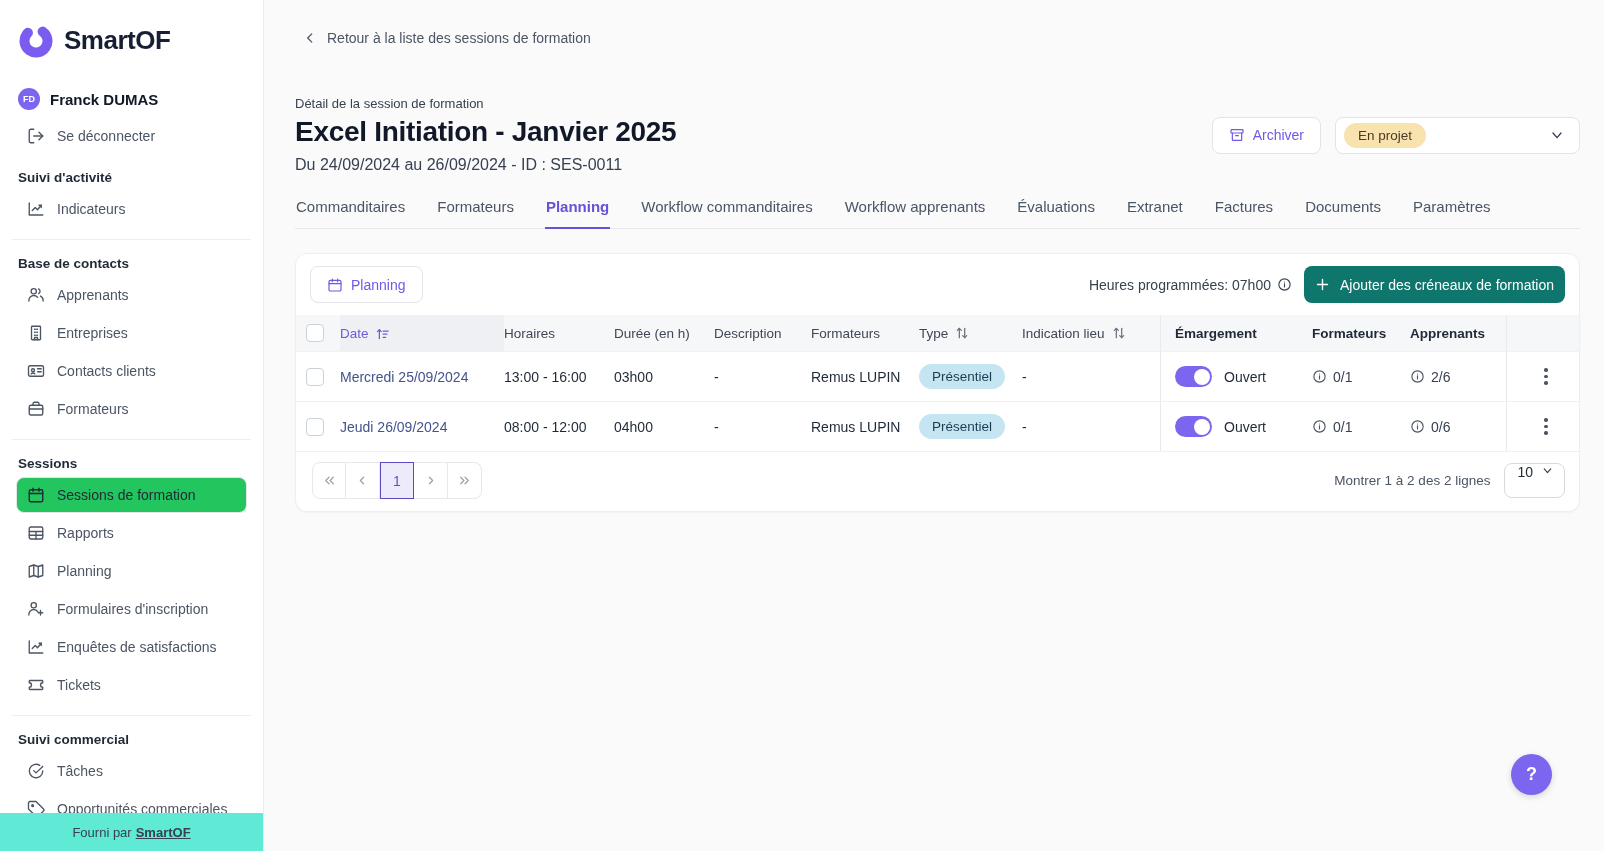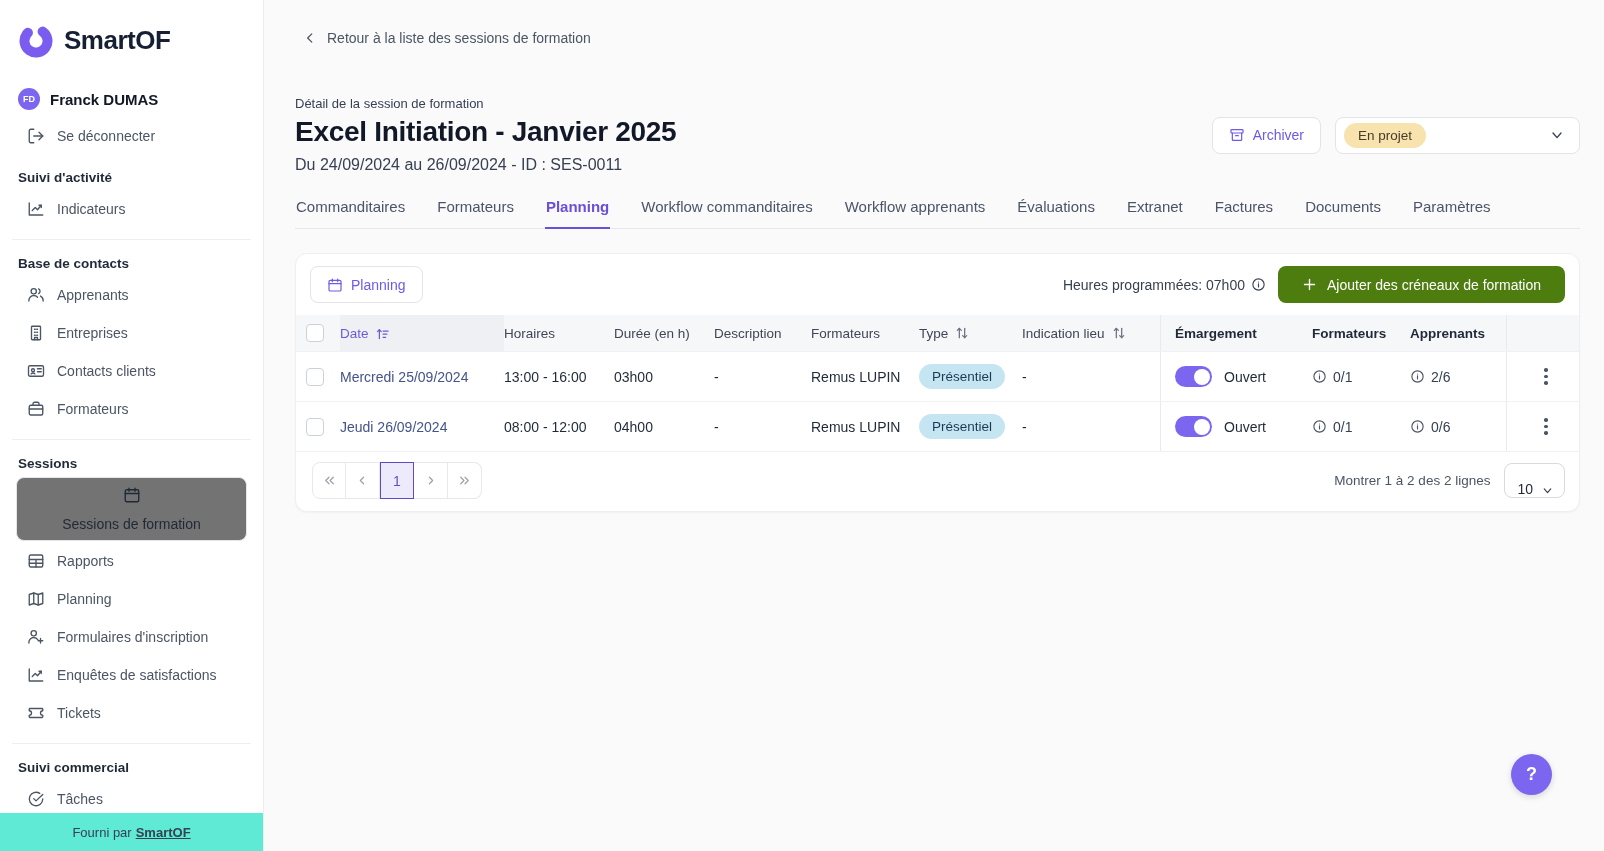--- a/index.html
+++ b/index.html
@@ -10,21 +10,21 @@
   
   .sidebar { width:264px; min-width:264px; background:#FFFFFF; border-right:1px solid #ECECEF; position:relative; padding:22px 16px 0 16px; }
   .logo-row { display:flex; align-items:center; gap:10px; margin-left:2px; }
   .logo-mark { width:36px; height:36px; }
   .logo-text { font-size:26px; font-weight:800; color:#171F33; letter-spacing:-0.5px; }
   .user-row { display:flex; align-items:center; gap:10px; margin-top:30px; margin-left:2px; }
   .avatar { width:22px; height:22px; border-radius:50%; background:#7C66F0; color:#fff; font-size:9px; font-weight:700; display:flex; align-items:center; justify-content:center; }
   .user-name { font-size:15px; font-weight:700; color:#111827; }
   .side-item { display:flex; align-items:center; gap:12px; padding:8px 10px; border-radius:8px; font-size:14px; color:#4B5563; cursor:pointer; margin:2px 0; border:1px solid transparent; }
   .side-item svg { flex:0 0 auto; color:#4B5563; }
-  .side-item.active { background:#737373; border:1px solid #E4E5E9; color:#1F2937;flex-direction:column; }
+  .side-item.active { background:#22c55e; border:1px solid #E4E5E9; color:#1F2937; }
   .side-item.active svg { color:#1F2937; }
   .section-label { font-size:13.5px; font-weight:700; color:#1F2937; margin:16px 0 6px 2px; }
   .side-divider { border:none; border-top:1px solid #EEEFF1; margin:12px -4px 4px -4px; }
   .logout { margin-top:8px; }
   .side-footer { position:absolute; bottom:0; left:0; right:0; height:38px; background:#5eead4; display:flex; align-items:center; justify-content:center; gap:4px; font-size:13px; color:#374151; }
   .side-footer b { font-weight:600; text-decoration:underline; }
 
   
   .main { flex:1; padding:30px 24px 0 31px; position:relative; }
   .backrow { display:flex; align-items:center; gap:10px; font-size:14px; color:#4B5563; margin-left:8px; cursor:pointer; }
@@ -39,21 +39,21 @@
 
   
   .tabs { display:flex; gap:30px; margin-top:24px; border-bottom:1px solid #E7E8EB; }
   .tab { font-size:15px; color:#4A5565; padding:0 1px 12px 1px; cursor:pointer; border-bottom:2px solid transparent; margin-bottom:-1px; }
   .tab.active { color:#6A4FD8; font-weight:600; border-bottom-color:#6A4FD8; }
 
   
   .card { background:#fff; border:1px solid #EEEFF2; border-radius:12px; margin-top:24px; box-shadow:0 1px 2px rgba(16,24,40,0.04); overflow:hidden; }
   .card-head { display:flex; justify-content:space-between; align-items:center; padding:12px 14px; }
   .hours { display:flex; align-items:center; gap:6px; font-size:14px; color:#374151; }
-  .btn-primary { display:flex; align-items:center; gap:10px; background:#4d7c0f; color:#fff; border:none; border-radius:8px; height:37px; padding:0 24px; font-size:14px; font-weight:500; cursor:pointer; }
+  .btn-primary { display:flex; align-items:center; gap:10px; background:#0f766e; color:#fff; border:none; border-radius:8px; height:37px; padding:0 11px; font-size:14px; font-weight:500; cursor:pointer; }
 
   .grid { display:grid; grid-template-columns:44px 164px 110px 100px 97px 108px 103px 138px 152px 98px 96px 1fr; align-items:center; }
   .t-head { background:#F6F7F9; height:36px; font-size:13.5px; color:#3F4754; font-weight:500; }
   .t-head .strong { color:#1F2937; font-weight:600; }
   .cell { display:flex; align-items:center; gap:6px; padding-right:8px; height:100%; }
   .c-check { padding-left:10px; }
   .th-date { background:#EFF0F4; color:#6D5BD6; font-weight:500; }
   .bl { border-left:1px solid #E9EAEE; padding-left:14px; }
   .t-row { height:50px; font-size:14px; color:#1F2937; border-top:1px solid #F0F1F4; }
   .t-row:first-of-type { border-top:none; }
@@ -68,21 +68,21 @@
 
   
   .card-foot { display:flex; justify-content:space-between; align-items:center; padding:10px 14px 12px 16px; border-top:1px solid #F0F1F4; }
   .pager { display:flex; }
   .page-btn { width:34px; height:37px; background:#fff; border:1px solid #E7E8EB; border-left-width:0; display:flex; align-items:center; justify-content:center; color:#9AA1AC; cursor:pointer; font-size:14px; }
   .page-btn:first-child { border-left-width:1px; border-radius:8px 0 0 8px; }
   .page-btn:last-child { border-radius:0 8px 8px 0; }
   .page-btn.current { background:#ECEAFB; border:1.5px solid #5B4BC4; color:#5F51CC; font-weight:500; }
   .foot-right { display:flex; align-items:center; gap:14px; }
   .rows-summary { font-size:13.5px; color:#4B5563; }
-  .size-select { display:flex; align-items:flex-end; gap:8px; height:35px; padding:0 10px 0 12px; border:1px solid #D8DAE0; border-radius:8px; background:#fff; font-size:14px; color:#1F2937; cursor:pointer; }
+  .size-select { display:flex; align-items:flex-start; gap:8px; height:35px; padding:0 10px 0 12px; border:1px solid #D8DAE0; border-radius:8px; background:#fff; font-size:14px; color:#1F2937; cursor:pointer; }
 
   .help-fab { position:fixed; right:52px; bottom:56px; width:41px; height:41px; border-radius:50%; background:#7C66F0; color:#fff; font-size:18px; font-weight:700; display:flex; align-items:center; justify-content:center; cursor:pointer; box-shadow:0 2px 6px rgba(0,0,0,0.15); }
 
   svg { display:block; }
 </style>
 </head>
 <body>
 
 <div class="app">
 

